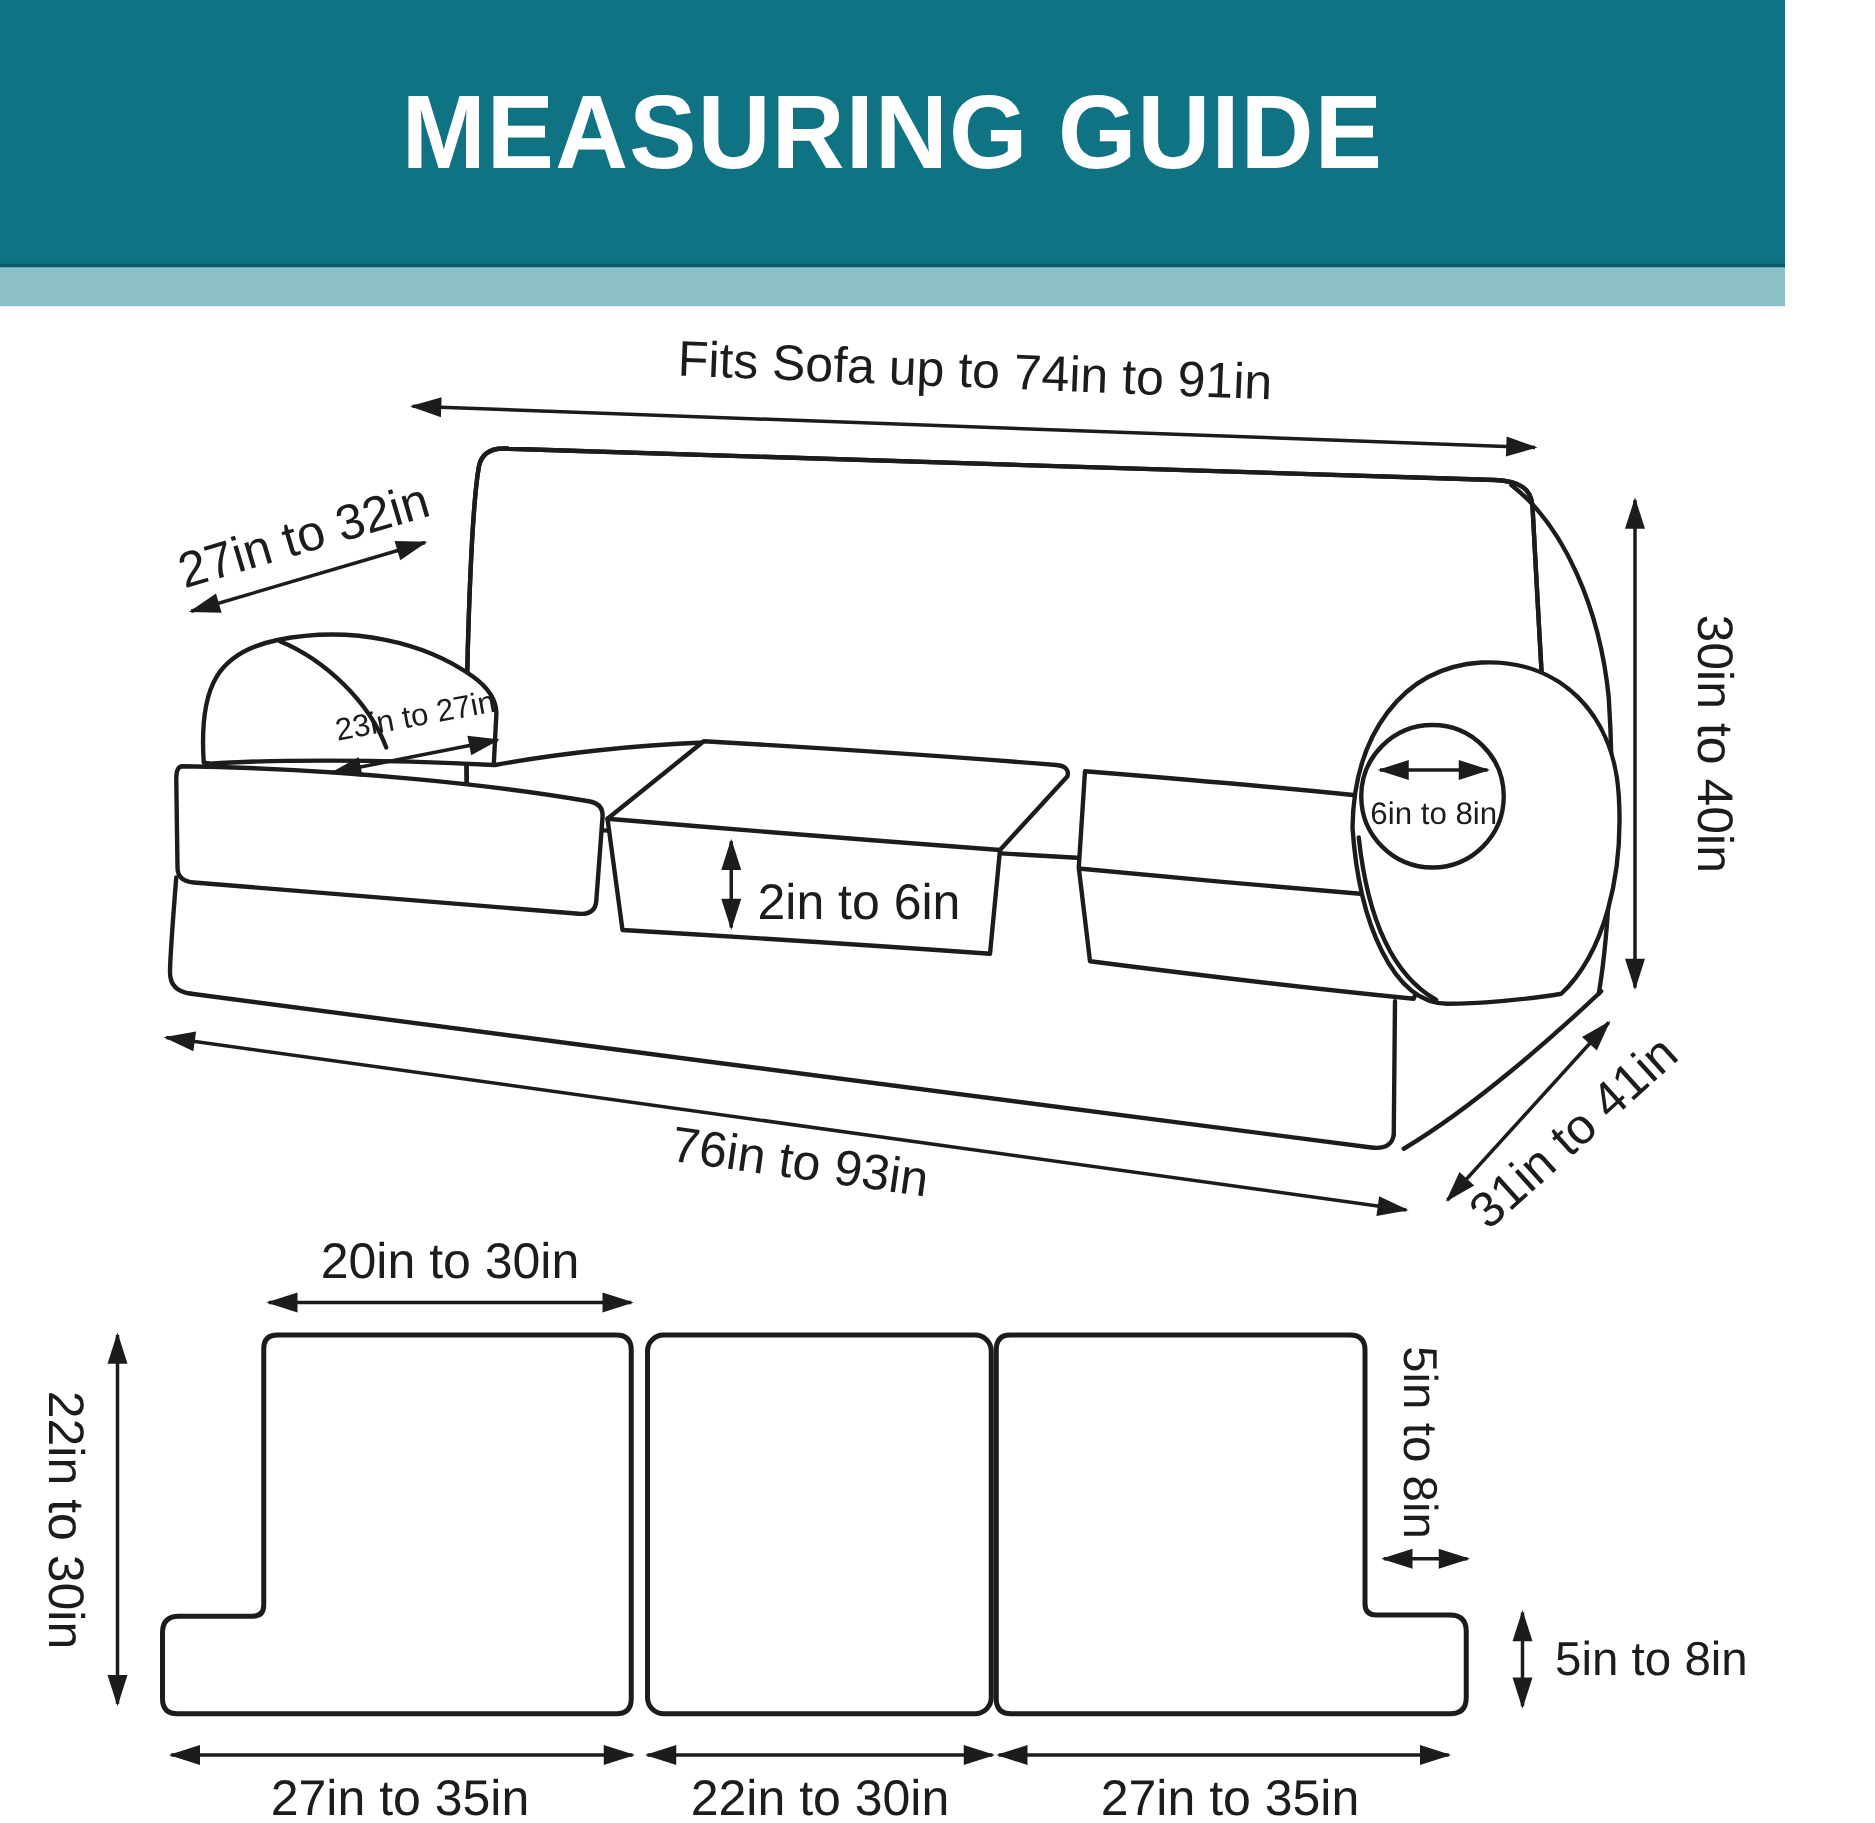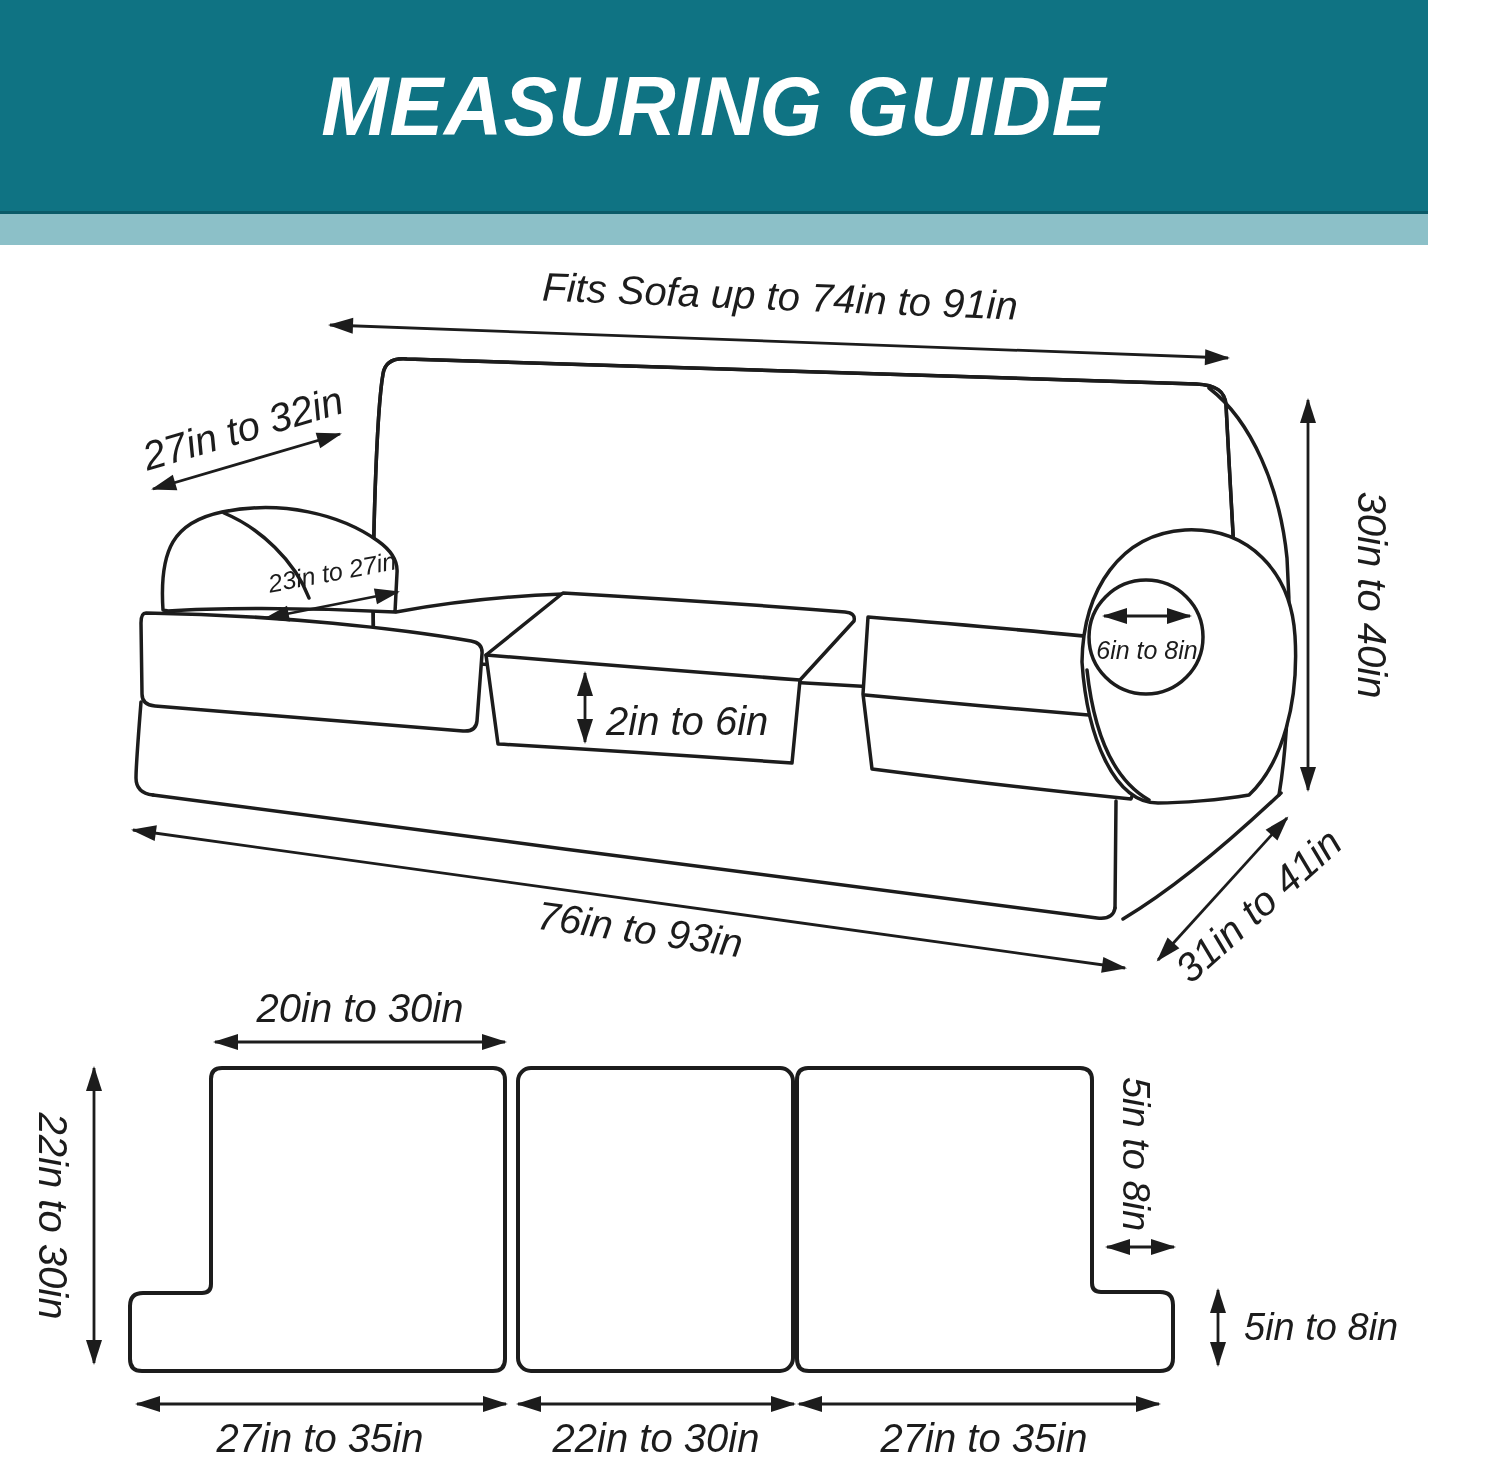--- a/index.html
+++ b/index.html
@@ -1,17 +1,17 @@
 <!DOCTYPE html>
 <html><head>
 <meta charset="utf-8">
 <style>
   html,body{margin:0;padding:0;background:#ffffff;}
   body{width:1500px;height:1458px;overflow:hidden;font-family:"Liberation Sans",sans-serif;}
-  .page{width:1428px;height:1458px;background:#ffffff;font-style:italic;}
+  .page{width:1428px;height:1458px;background:#ffffff;}
   .hdr{height:211px;background:#0f7383;border-bottom:3px solid #0a5a68;
        display:flex;align-items:center;justify-content:center;}
   .hdr h1{margin:0;color:#ffffff;font-size:79px;font-weight:800;letter-spacing:1px;
           transform:scale(1.02,1.06);white-space:nowrap;}
   .strip{height:31px;background:#8cc0c8;}
   svg{display:block;}
   .ln{stroke:#1c1c1c;stroke-width:3.5;fill:none;stroke-linecap:round;stroke-linejoin:round;}
   .lnf{stroke:#1c1c1c;stroke-width:3.5;fill:#ffffff;stroke-linecap:round;stroke-linejoin:round;}
   .dim{stroke:#1c1c1c;stroke-width:2.8;fill:none;}
   text{fill:#1c1c1c;font-family:"Liberation Sans",sans-serif;}

